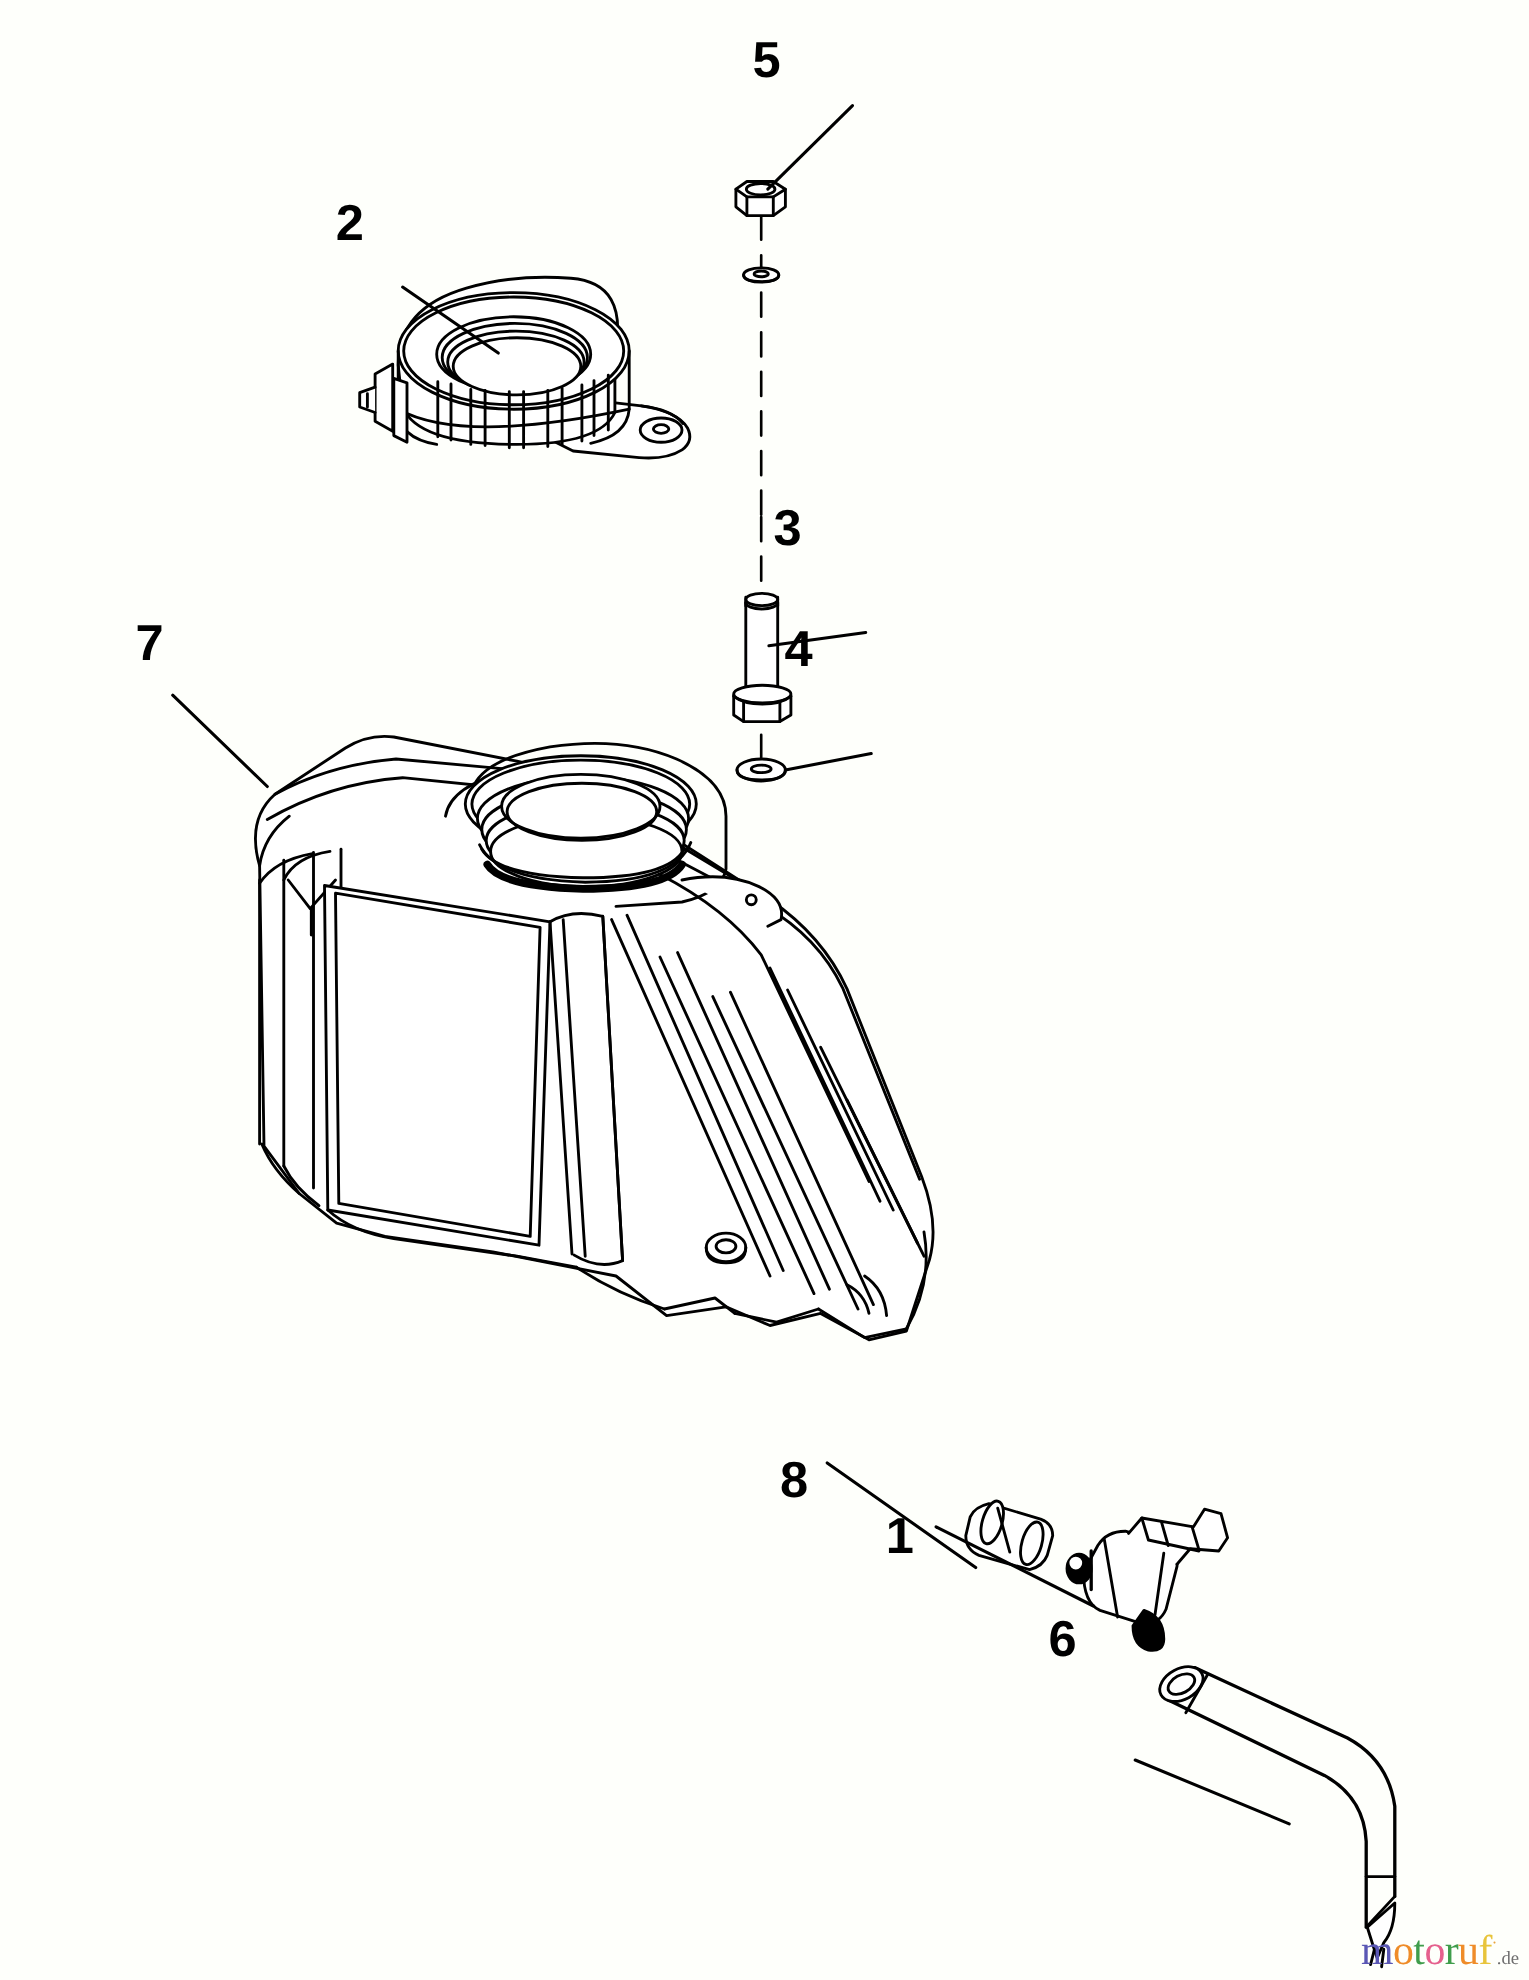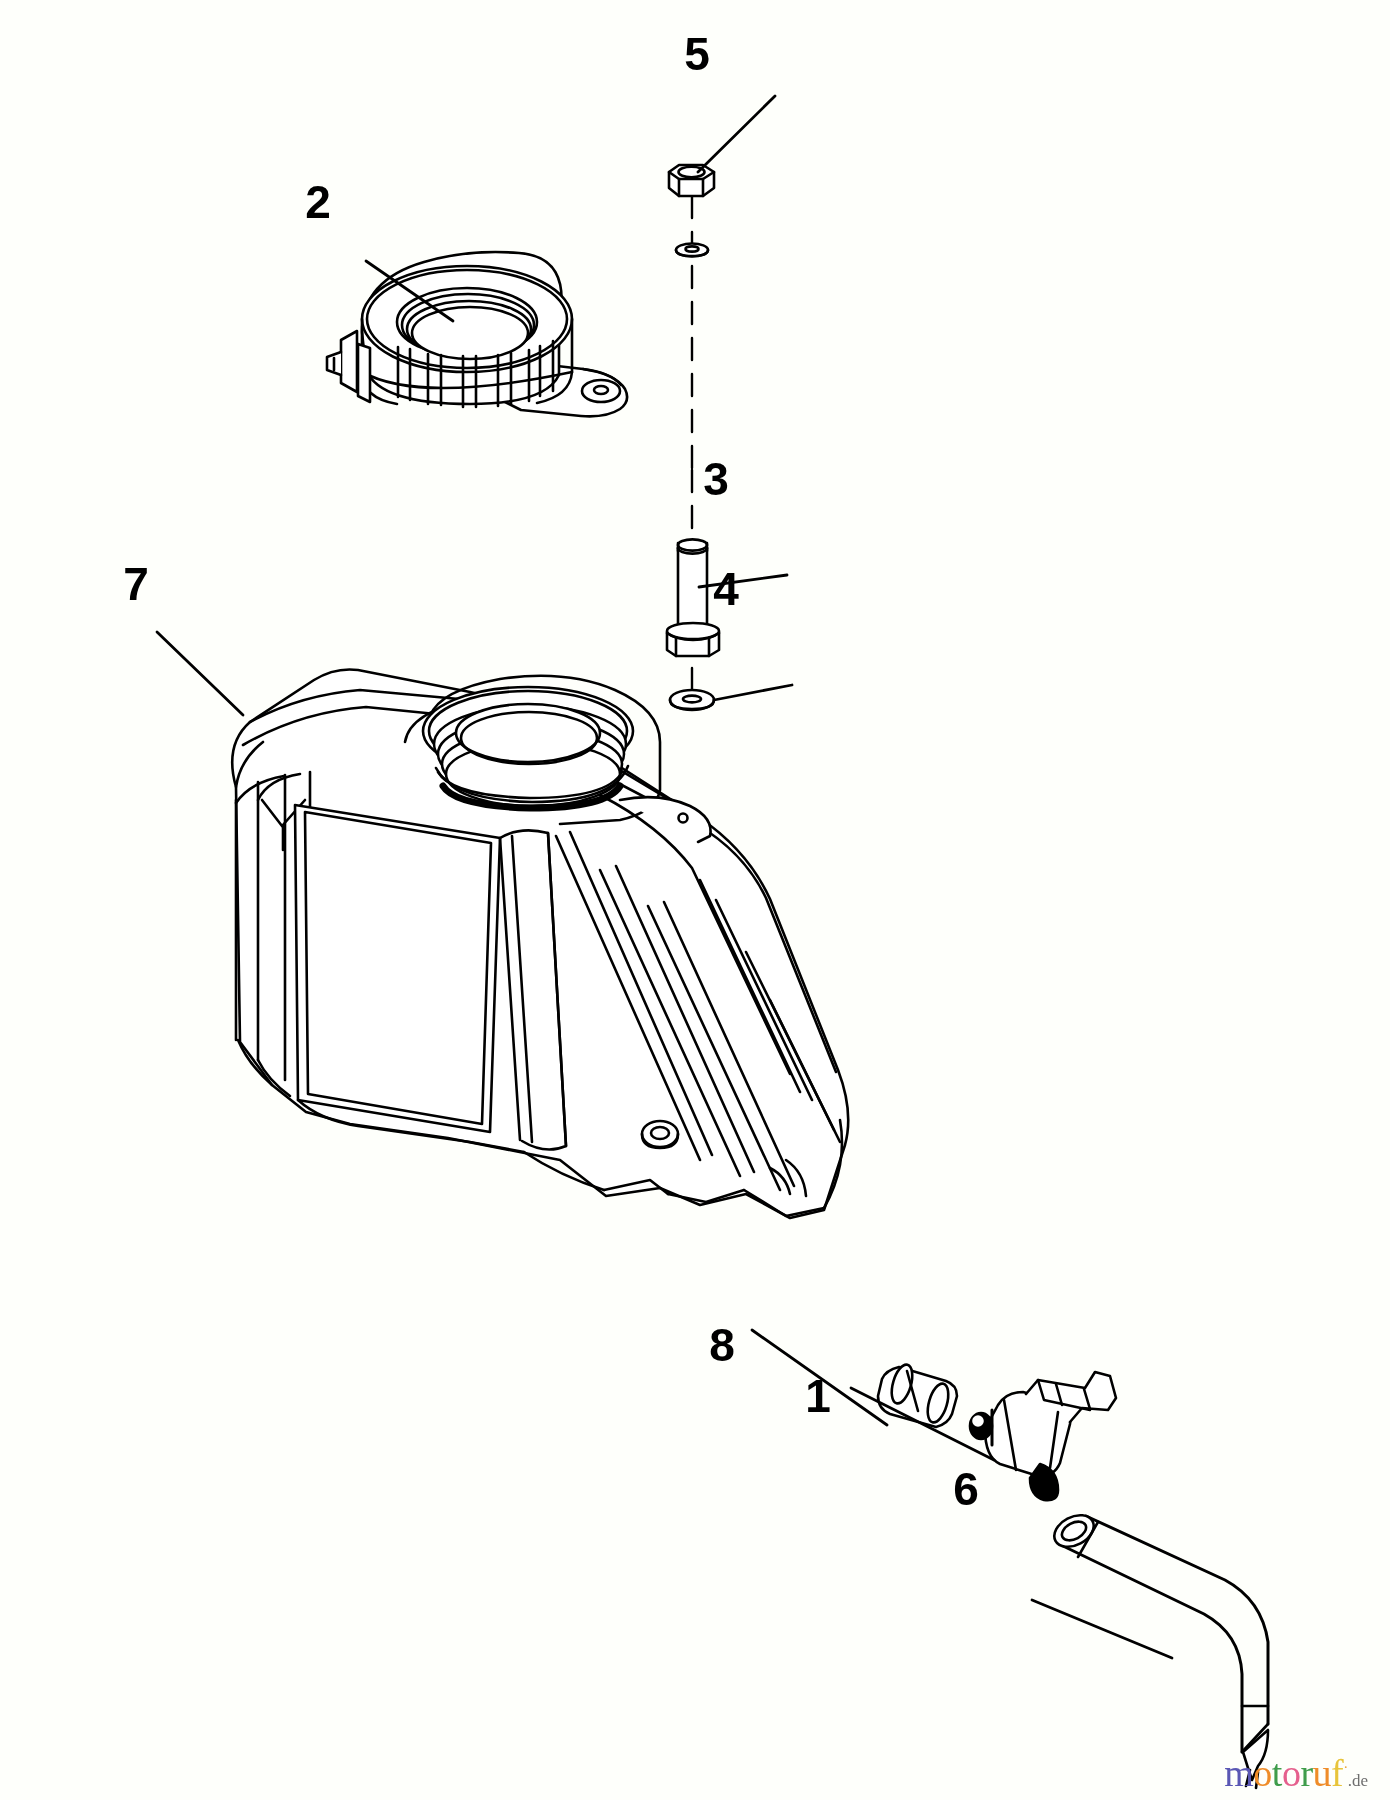--- a/index.html
+++ b/index.html
@@ -27,21 +27,21 @@
   }
   .callout-num {
     font-family: "Liberation Sans", sans-serif;
     font-weight: bold;
     font-size: 46px;
     fill: #000000;
     stroke: none;
   }
   #watermark {
     position: absolute;
-    right: 22px;
+    right: 9px;
     bottom: 8px;
     font-family: "Liberation Serif", serif;
     font-size: 38px;
     letter-spacing: -0.5px;
     line-height: 1;
     white-space: nowrap;
     user-select: none;
   }
   #watermark .wm-de {
     font-size: 17px;

